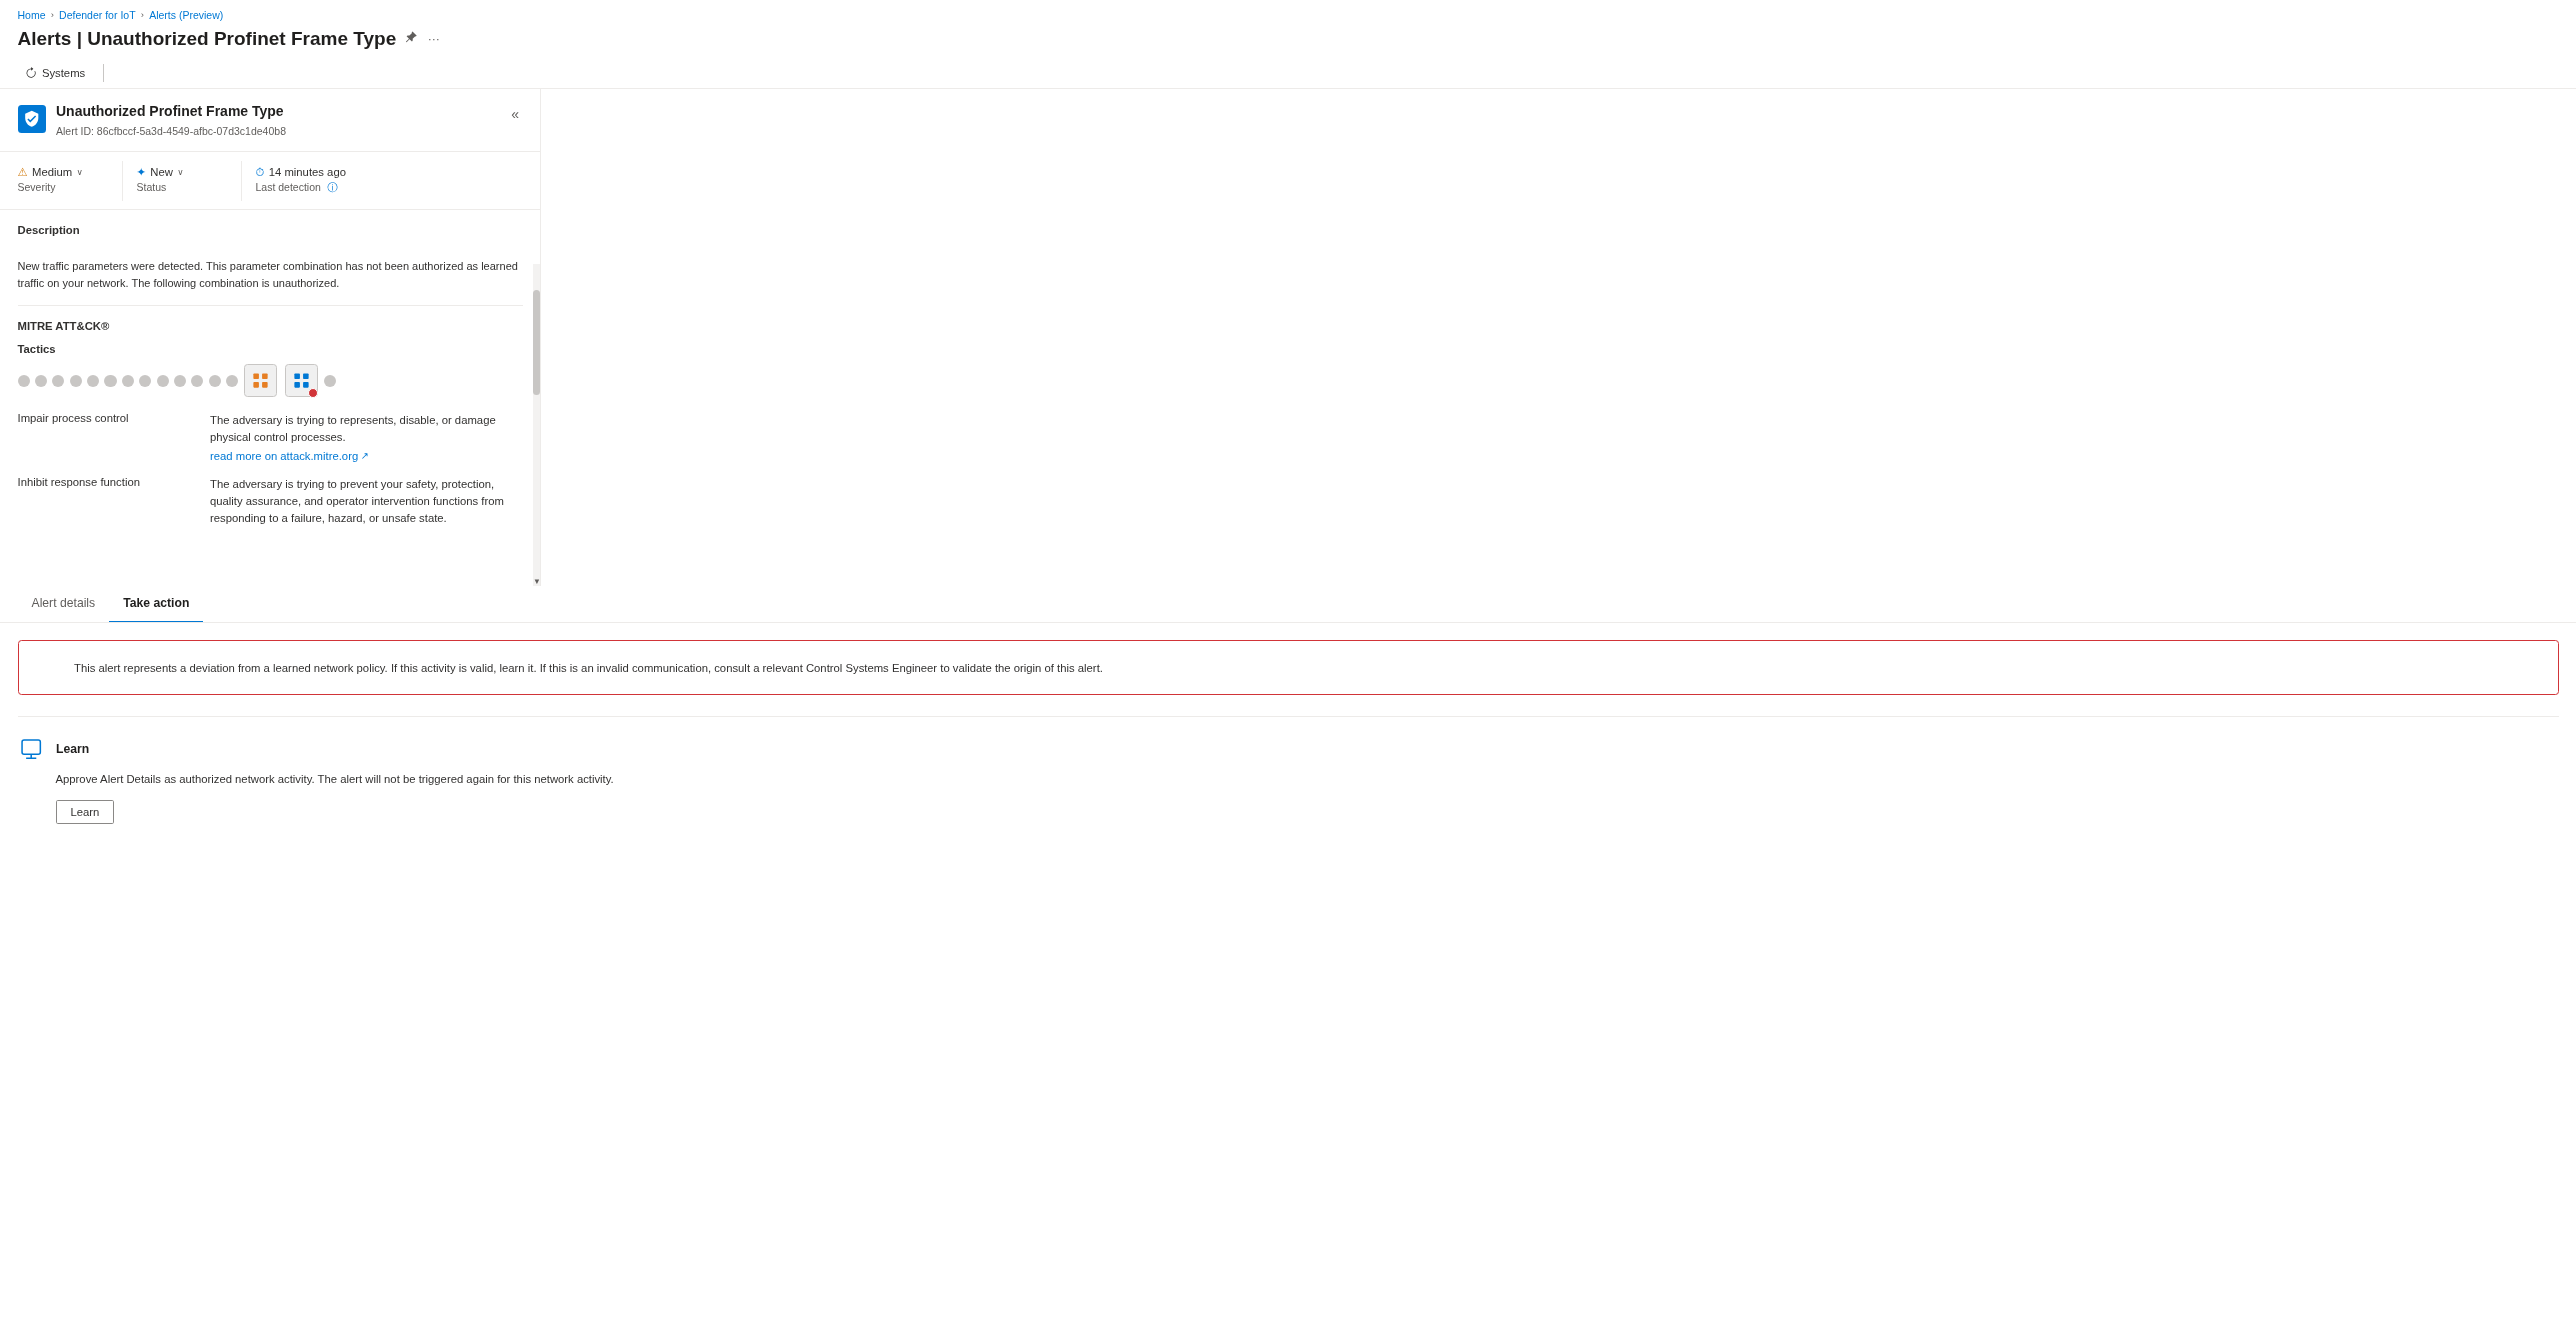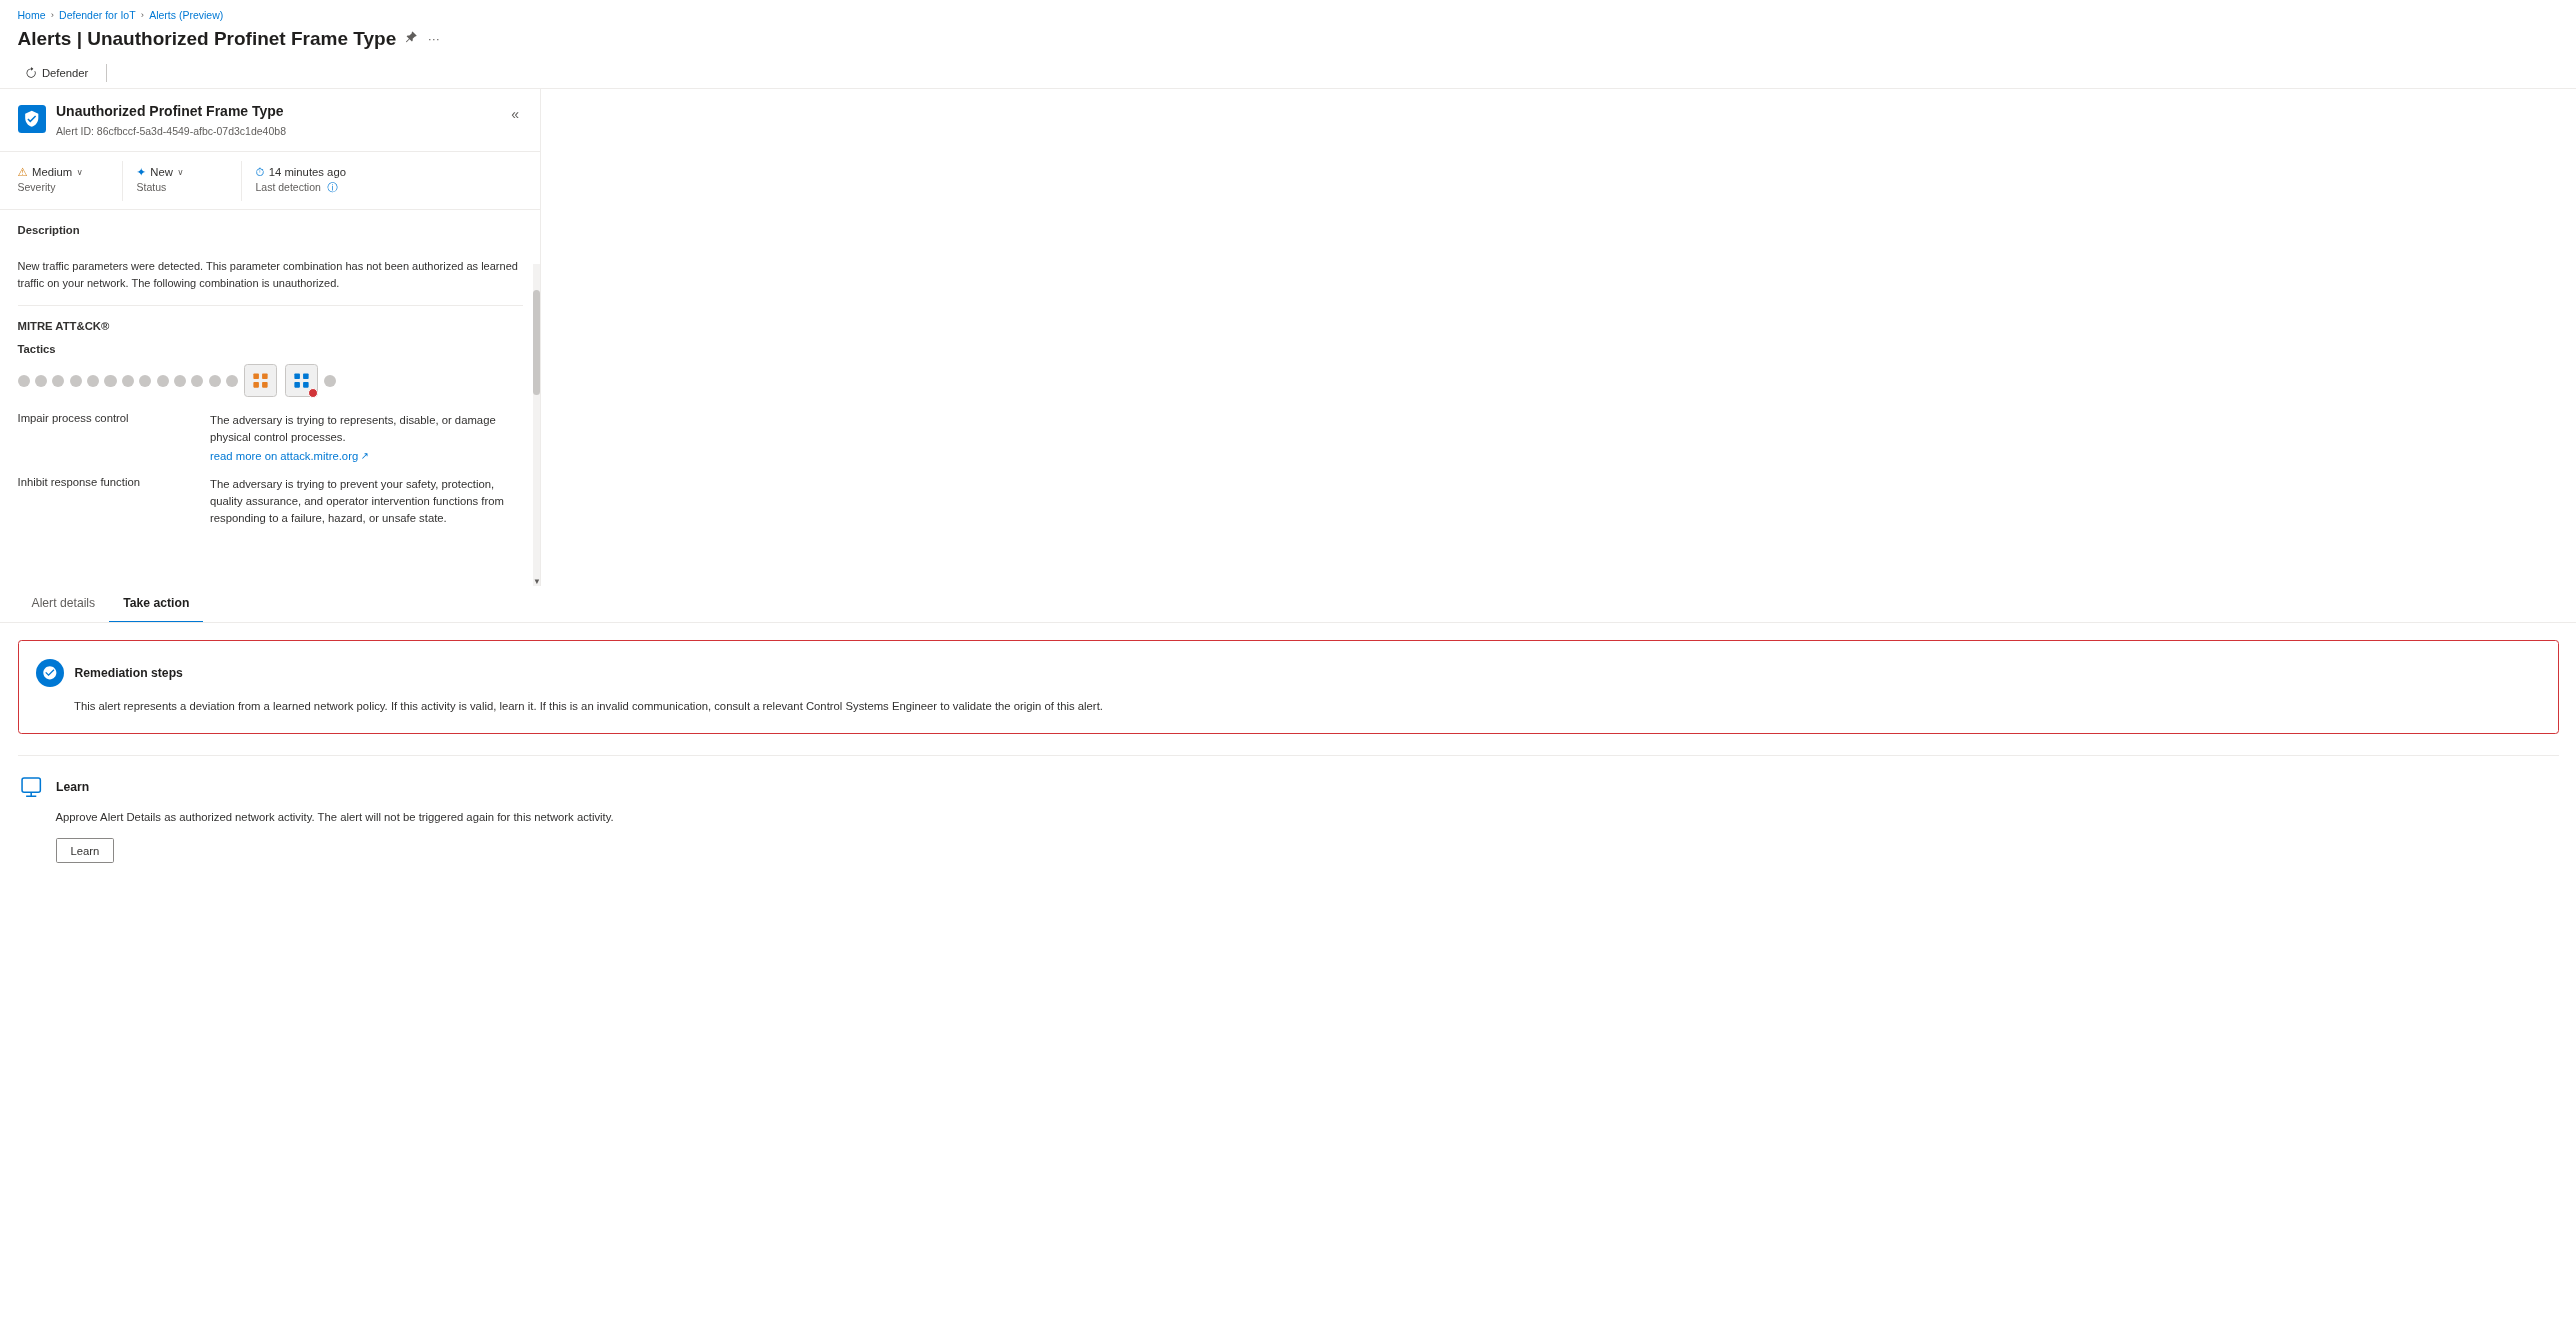--- a/index.html
+++ b/index.html
@@ -419,21 +419,21 @@
     <button class="title-icon-btn" title="More options">···</button>
   </div>
 </div>
 
 <div class="toolbar">
   <button class="refresh-btn">
     <svg width="12.2" height="12.2" viewBox="0 0 16 16" fill="currentColor">
       <path d="M8 3a5 5 0 1 0 4.546 2.914.5.5 0 0 1 .908-.417A6 6 0 1 1 8 2v1z"></path>
       <path d="M8 4.466V.534a.25.25 0 0 1 .41-.192l2.36 1.966c.12.1.12.284 0 .384L8.41 4.658A.25.25 0 0 1 8 4.466z"></path>
     </svg>
-    <span>Defender</span>
+    <span>Systems</span>
   </button>
   <div class="toolbar-divider"></div>
 </div>
 
 <div class="main-layout">
 
   <div class="left-panel">
 
     <div class="alert-header">
       <div class="alert-header-left">
@@ -564,28 +564,20 @@
         <span>Alert details</span>
       </button>
       <button class="tab active">
         <span>Take action</span>
       </button>
     </div>
 
     <div class="right-content">
 
       <div class="remediation-box">
-        <div class="remediation-header">
-          <div class="remediation-icon">
-            <svg viewBox="0 0 24 24">
-                <path d="M12 2C6.48 2 2 6.48 2 12s4.48 10 10 10 10-4.48 10-10S17.52 2 12 2zm-2 15l-5-5 1.41-1.41L10 14.17l7.59-7.59L19 8l-9 9z"></path>
-              </svg>
-          </div>
-          <div class="remediation-title">Remediation steps</div>
-        </div>
         <div class="remediation-text">This alert represents a deviation from a learned network policy. If this activity is valid, learn it. If this is an invalid communication, consult a relevant Control Systems Engineer to validate the origin of this alert.</div>
       </div>
 
       <div class="learn-section">
         <div class="learn-header">
           <div class="learn-icon">
             <svg width="24.4" height="24.4" viewBox="0 0 24 24" fill="none" stroke="#0078d4" stroke-width="1.5">
               <rect x="3" y="3" width="18" height="14" rx="2"></rect>
               <path d="M7 21h10M12 17v4"></path>
             </svg>

